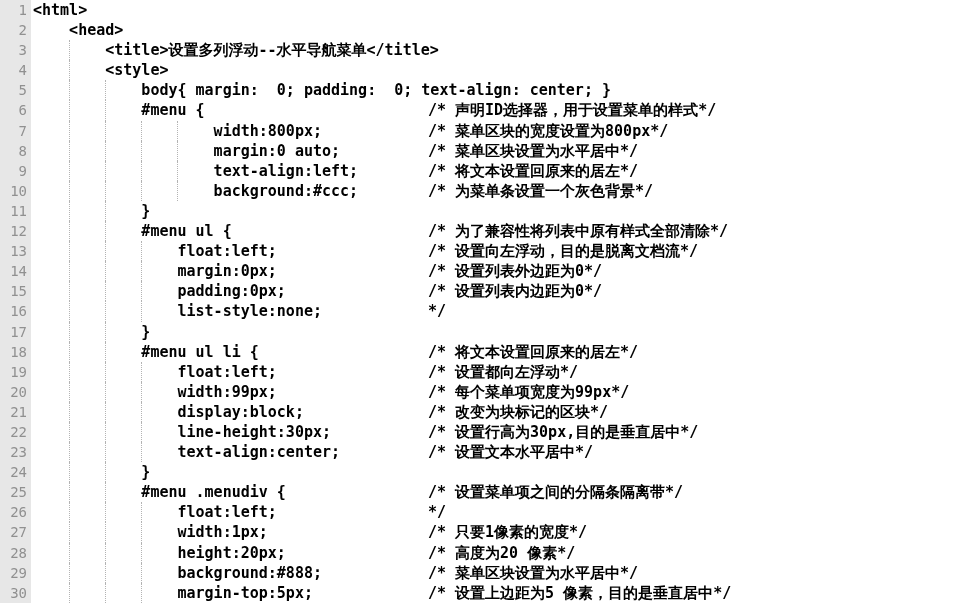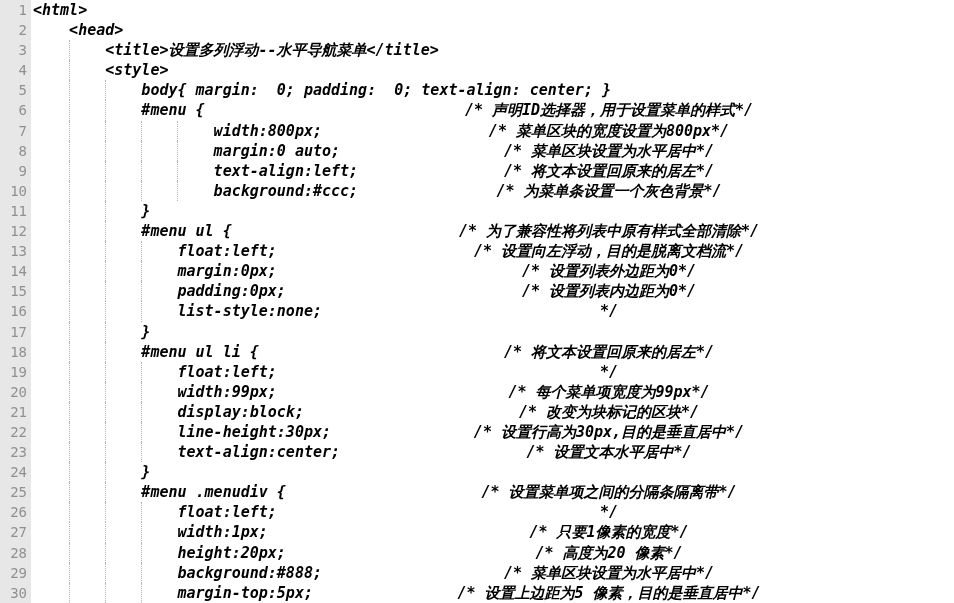--- a/index.html
+++ b/index.html
@@ -24,30 +24,30 @@
   .line{display:flex;height:20.1px;}
   .ln{
     flex:0 0 31px;height:100%;
     background:var(--gutter_bg);
     color:var(--line_number);
     font-weight:normal;font-size:14px;line-height:20.1px;
     text-align:right;padding-right:4px;
   }
   .content{
     flex:1 1 auto;position:relative;height:100%;
-    padding-left:2px;white-space:pre;line-height:20.1px;font-style:italic;
+    padding-left:2px;white-space:pre;line-height:20.1px;
   }
   .guide{
     position:absolute;top:0;bottom:0;width:0;
     border-left:1px dotted var(--indent_guide);
   }
   .code{white-space:pre;}
   .comment{
     position:absolute;left:397px;top:0;width:362px;height:100%;
-    display:flex;justify-content:center;white-space:pre;
+    display:flex;justify-content:flex-start;white-space:pre;
   }
   .cmt-open{margin-right:9px;}
 </style>
 </head>
 <body>
 
 <div class="editor">
   <div>
       <div class="line">
         <div class="ln">1</div>
@@ -116,21 +116,21 @@
       <div class="line">
         <div class="ln">17</div>
         <div class="content"><span class="guide" style="left: 38.12px;"></span><span class="guide" style="left: 74.24px;"></span><span class="code">            }</span></div>
       </div>
       <div class="line">
         <div class="ln">18</div>
         <div class="content"><span class="guide" style="left: 38.12px;"></span><span class="guide" style="left: 74.24px;"></span><span class="code">            #menu ul li {</span><span class="comment"><span class="cmt-left"><span class="cmt-open">/*</span><span>将文本设置回原来的居左</span></span><span class="cmt-close">*/</span></span></div>
       </div>
       <div class="line">
         <div class="ln">19</div>
-        <div class="content"><span class="guide" style="left: 38.12px;"></span><span class="guide" style="left: 74.24px;"></span><span class="guide" style="left: 110.36px;"></span><span class="code">                float:left;</span><span class="comment"><span class="cmt-close">*/</span></span></div>
+        <div class="content"><span class="guide" style="left: 38.12px;"></span><span class="guide" style="left: 74.24px;"></span><span class="guide" style="left: 110.36px;"></span><span class="code">                float:left;</span><span class="comment"><span class="cmt-left"><span class="cmt-open">/*</span><span>设置都向左浮动</span></span><span class="cmt-close">*/</span></span></div>
       </div>
       <div class="line">
         <div class="ln">20</div>
         <div class="content"><span class="guide" style="left: 38.12px;"></span><span class="guide" style="left: 74.24px;"></span><span class="guide" style="left: 110.36px;"></span><span class="code">                width:99px;</span><span class="comment"><span class="cmt-left"><span class="cmt-open">/*</span><span>每个菜单项宽度为99px</span></span><span class="cmt-close">*/</span></span></div>
       </div>
       <div class="line">
         <div class="ln">21</div>
         <div class="content"><span class="guide" style="left: 38.12px;"></span><span class="guide" style="left: 74.24px;"></span><span class="guide" style="left: 110.36px;"></span><span class="code">                display:block;</span><span class="comment"><span class="cmt-left"><span class="cmt-open">/*</span><span>改变为块标记的区块</span></span><span class="cmt-close">*/</span></span></div>
       </div>
       <div class="line">

